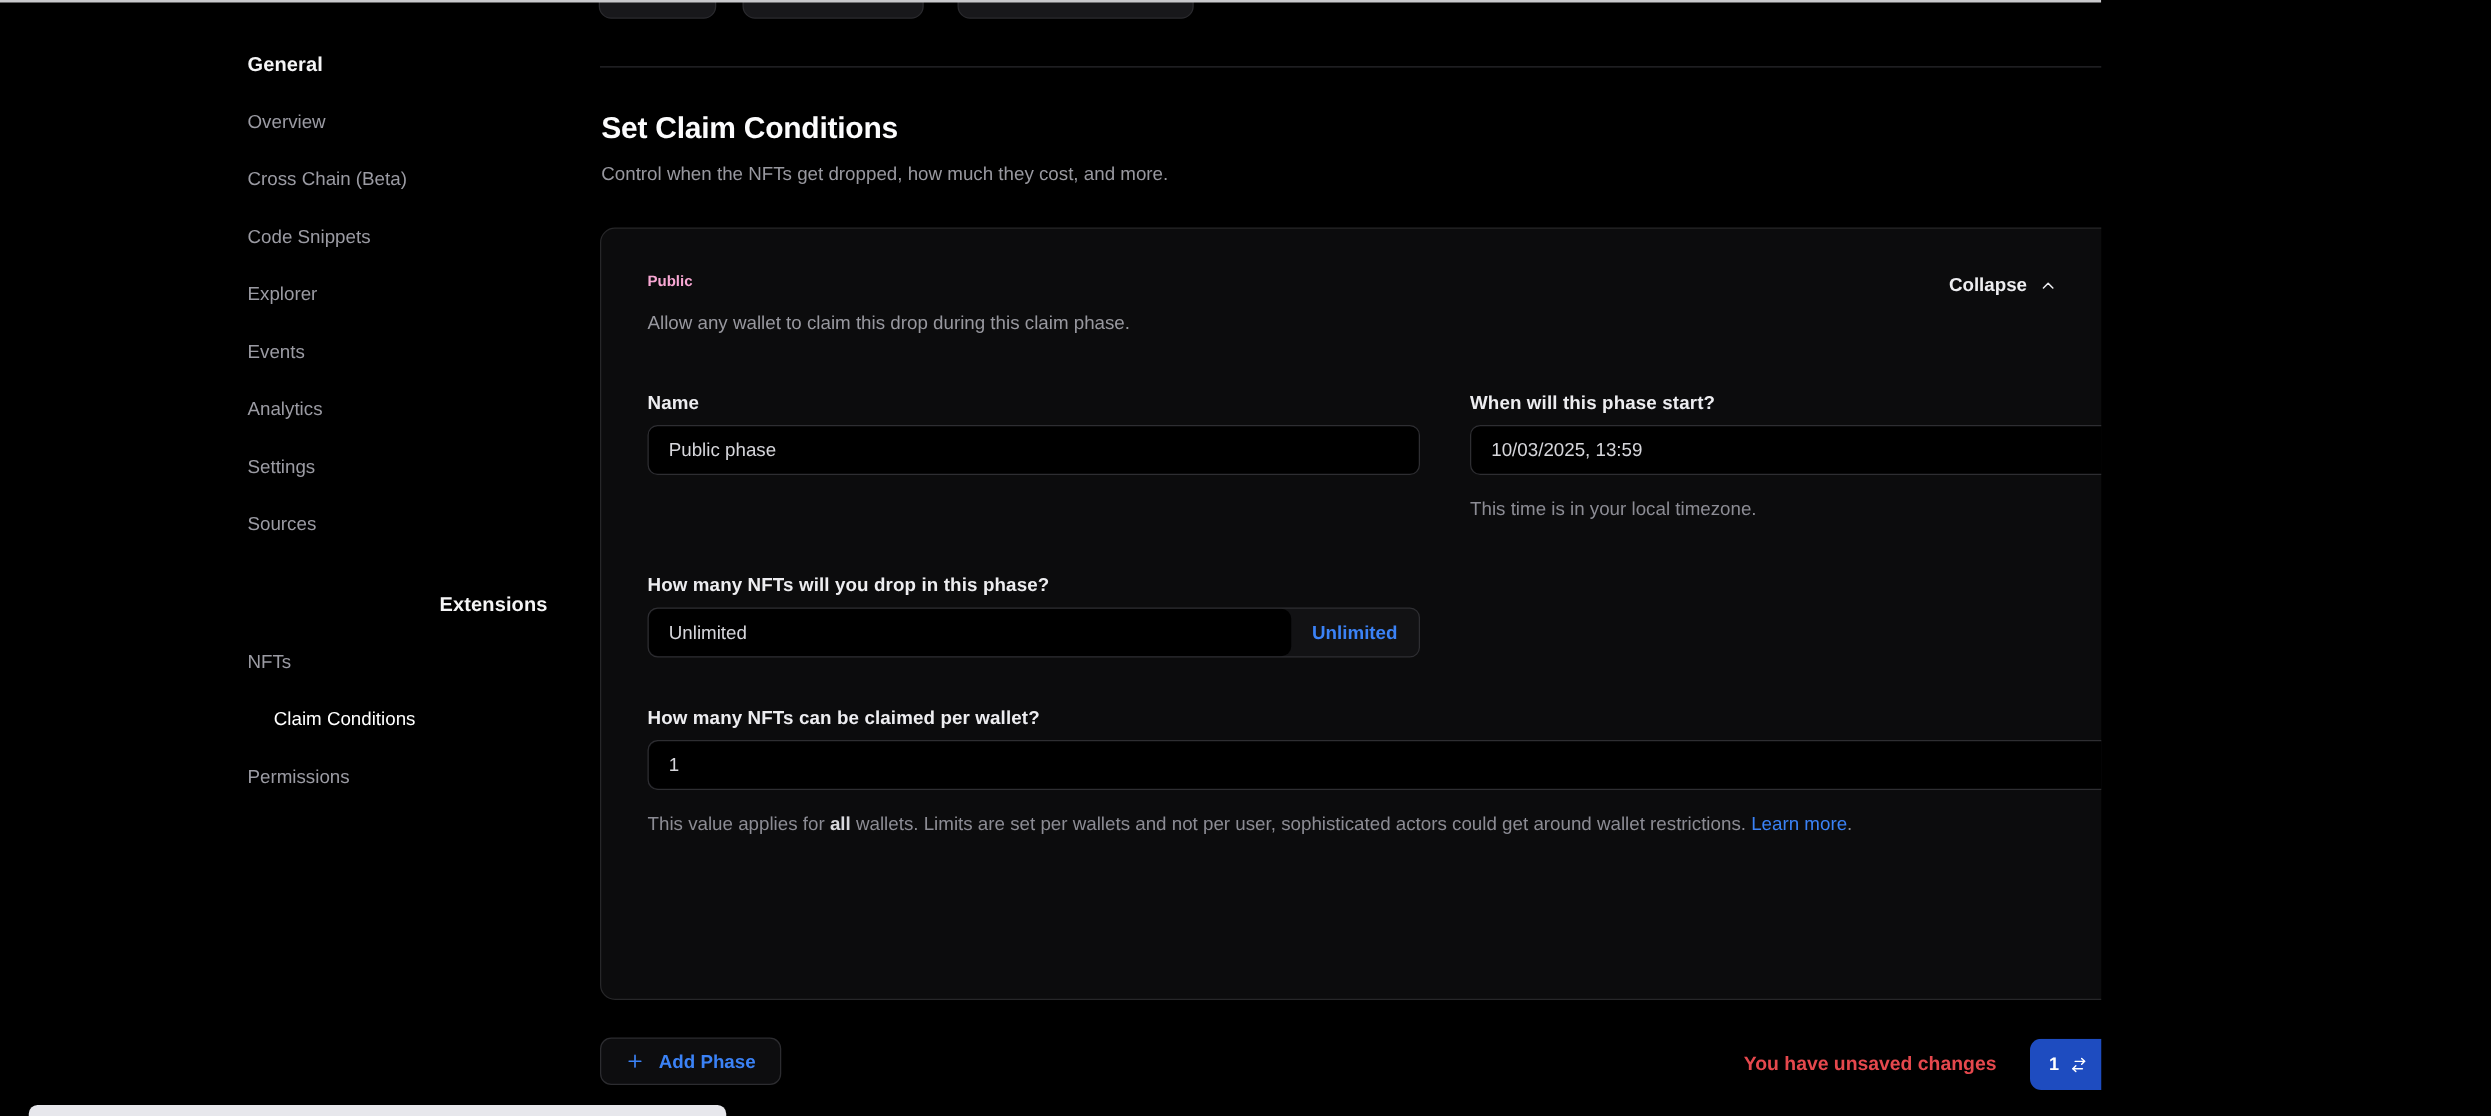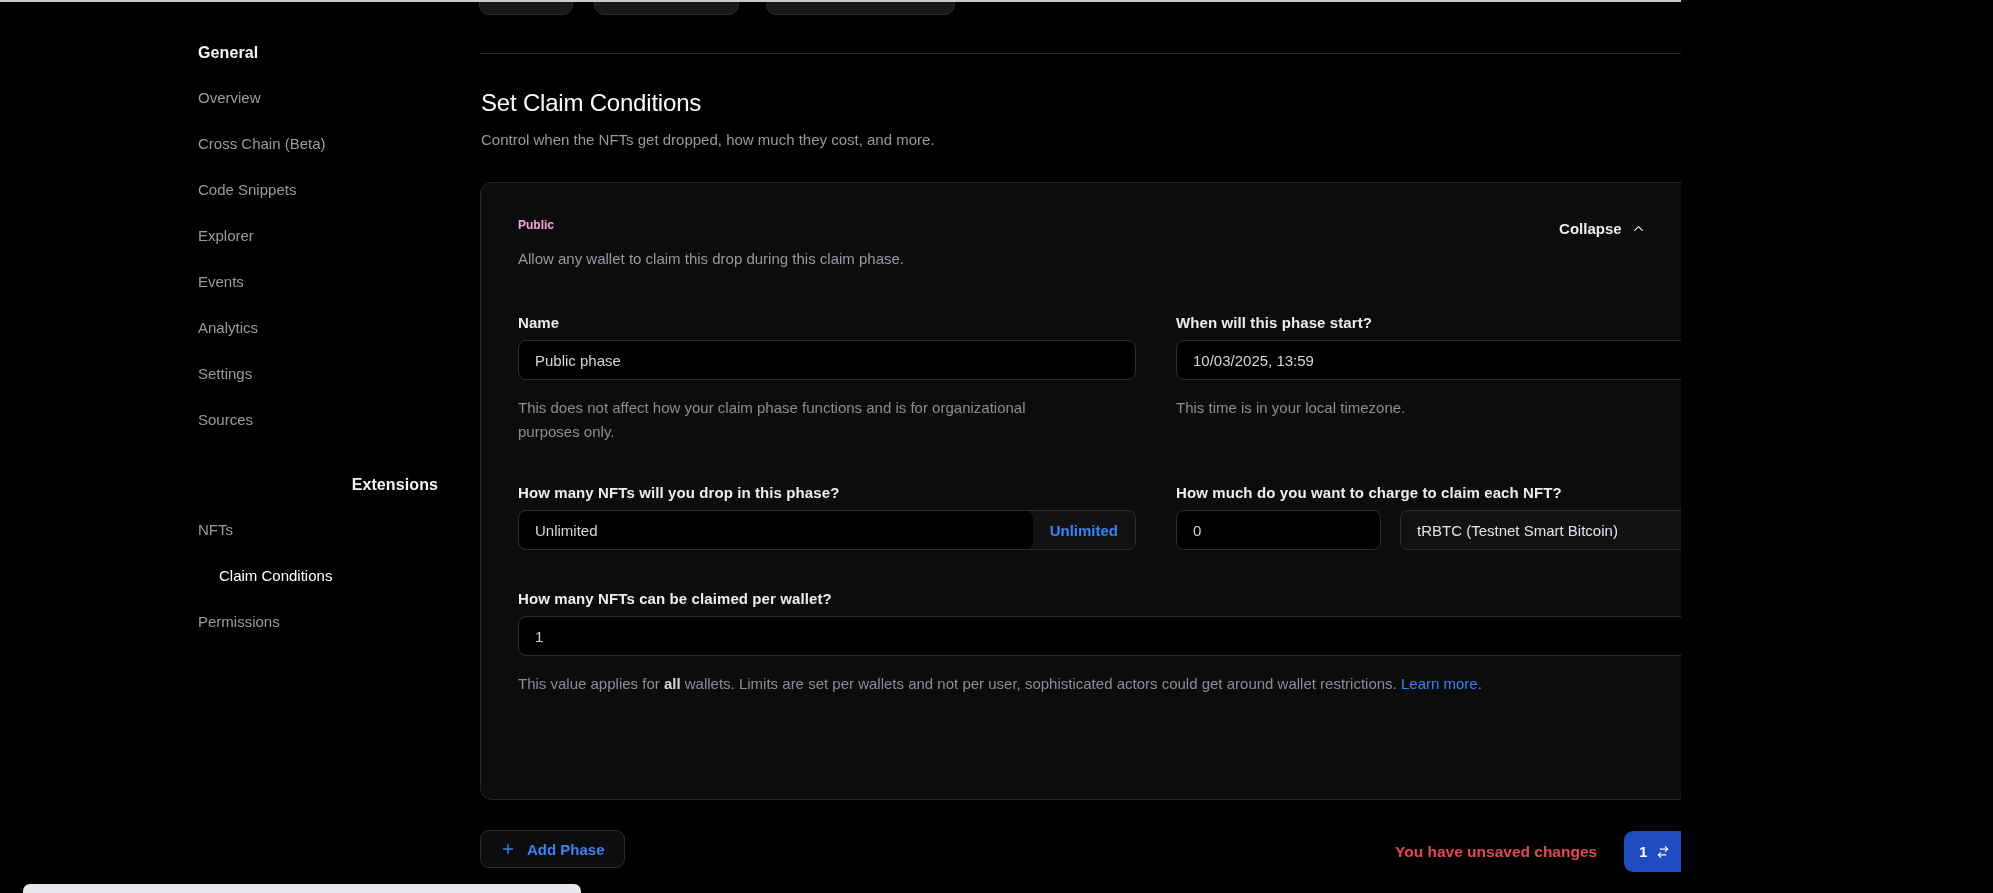--- a/index.html
+++ b/index.html
@@ -26,21 +26,21 @@
   
   .sidebar { position:absolute; left:198px; top:44px; width:240px; }
   .side-title { font-size:16px; font-weight:700; color:#f5f5f6; letter-spacing:.1px; margin-bottom:25px; }
   .side-title.second { margin-top:46px;text-align:right; }
   .side-item { font-size:15px; color:#9b9ba3; margin-bottom:25px; cursor:pointer; line-height:21px; }
   .side-item.active { color:#ffffff; font-weight:500;margin-left:21px; }
 
   
   .main { position:absolute; left:480px; top:0; width:1341px; height:893px; }
   .rule { position:absolute; top:53px; left:0; right:0; height:1px; background:#29292c; }
-  .page-title { position:absolute; top:89px; left:1px; font-size:24px; font-weight:400; color:#fcfcfd; letter-spacing:-.2px; }
+  .page-title { position:absolute; top:89px; left:1px; font-size:24px; font-weight:700; color:#fcfcfd; letter-spacing:-.2px; }
   .page-sub   { position:absolute; top:131px; left:1px; font-size:15px; color:#98989f; }
 
   
   .card {
     position:absolute; top:182px; left:0; width:1341px; height:618px;
     background:#0c0c0d; border:1px solid #272729; border-radius:12px;
     padding:35px 46px 0 37px;
   }
   .card-head { display:flex; align-items:flex-start; justify-content:space-between; }
   .phase-title { font-size:12px; font-weight:700; color:#f9a8d4; }
@@ -179,21 +179,20 @@
           </button>
         </div>
       </div>
       <p class="phase-desc">Allow any wallet to claim this drop during this claim phase.</p>
 
       <div class="form">
 
         <div class="field">
           <div class="field-label">Name</div>
           <input class="inp" type="text" value="Public phase" style="">
-          <div class="helper narrow">This does not affect how your claim phase functions and is for organizational purposes only.</div>
         </div>
 
         <div class="field">
           <div class="field-label">When will this phase start?</div>
           <div class="date-wrap">
             <input class="inp" type="text" value="10/03/2025, 13:59" style="">
             <svg viewBox="0 0 24 24">
                 <rect x="3" y="5" width="18" height="16" rx="2"></rect>
                 <path d="M16 3v4M8 3v4M3 10h18"></path>
               </svg>
@@ -202,32 +201,20 @@
         </div>
 
         <div class="field">
           <div class="field-label">How many NFTs will you drop in this phase?</div>
           <div class="group">
             <input class="inp" type="text" value="Unlimited" style="">
             <span class="badge">Unlimited</span>
           </div>
         </div>
 
-        <div class="field">
-          <div class="field-label">How much do you want to charge to claim each NFT?</div>
-          <div class="price-row">
-            <input class="inp num" type="text" value="0" style="">
-            <div class="select">
-              <span>tRBTC (Testnet Smart Bitcoin)</span>
-              <svg viewBox="0 0 24 24">
-                  <path d="M6 9l6 6 6-6"></path>
-                </svg>
-            </div>
-          </div>
-        </div>
 
         <div class="field span2">
           <div class="field-label">How many NFTs can be claimed per wallet?</div>
           <div class="group">
             <input class="inp" type="text" value="1" style="">
             <span class="badge">Unlimited</span>
           </div>
           <div class="helper wide"><span>This value applies for </span><b>all</b><span> wallets. Limits are set per wallets and not per user, sophisticated actors could get around wallet restrictions. </span><span class="lnk">Learn more</span><span>.</span></div>
         </div>
 

